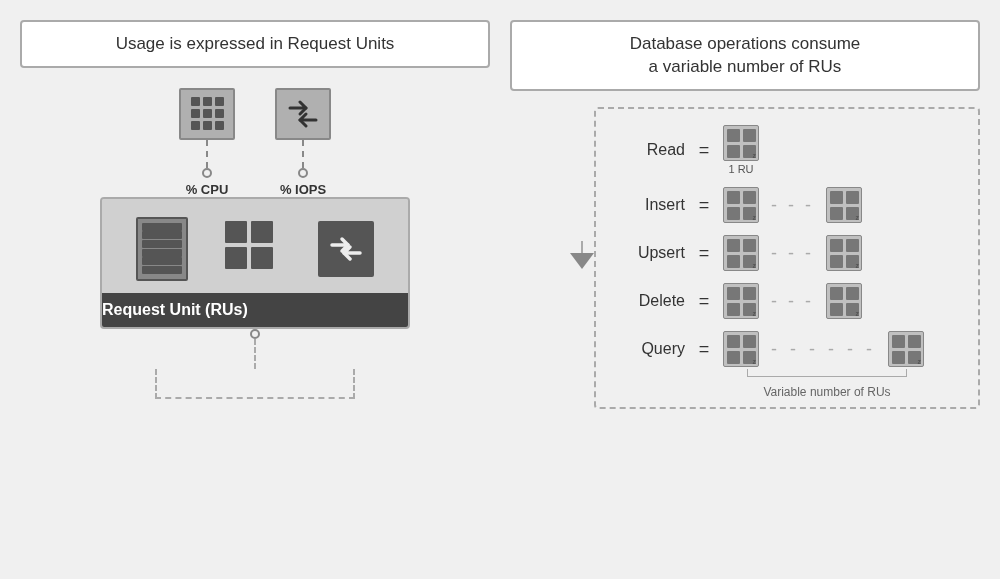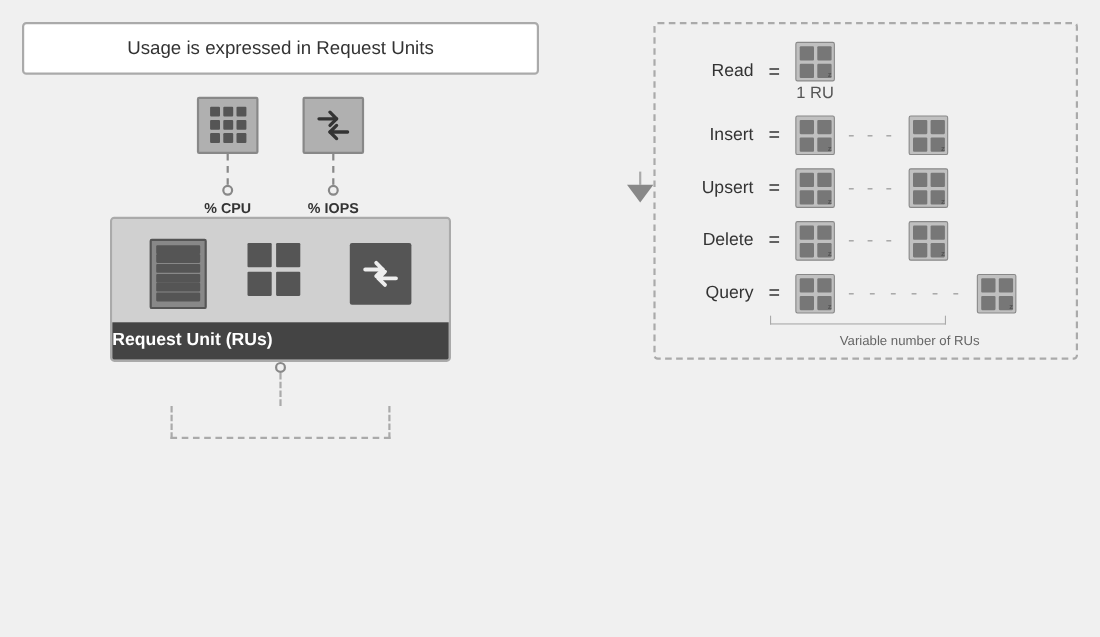--- a/index.html
+++ b/index.html
@@ -267,21 +267,21 @@
       border-right: 12px solid transparent;
       border-top: 16px solid #888;
       margin: 0 auto 2px;
     }
     .read-col {
       display: flex;
       flex-direction: column;
       align-items: center;
     }
     .one-ru-label {
-      font-size: 15px;
+      font-size: 11px;
       color: #555;
       text-align: center;
       margin-top: 2px;
     }
     .variable-label {
       font-size: 12px;
       color: #666;
       text-align: center;
       margin-top: 4px;
       padding-top: 4px;
@@ -366,20 +366,23 @@
     </div>
 
     <div style="display:flex;flex-direction:column;align-items:center;">
       <div class="small-circle" style="margin-top:0;"></div>
       <div style="width:1px;height:30px;border-left:2px dashed #aaa;"></div>
       <div style="width:200px;height:30px;border:2px dashed #aaa;border-top:none;"></div>
     </div>
   </div>
 
   <div class="right-panel">
+    <div class="right-box">
+      <span>Database operations consume<br>a variable number of RUs</span>
+    </div>
 
     <div style="width:100%;display:flex;flex-direction:row;align-items:center;">
 
       <div style="display:flex;flex-direction:column;align-items:center;margin-bottom:4px;margin-left:60px;">
         <div style="width:1px;height:12px;border-left:2px dashed #aaa;"></div>
         <div class="read-arrow"></div>
       </div>
 
       <div class="operations-container">
 
@@ -472,21 +475,21 @@
             <div class="op-dashes" style="letter-spacing:4px;">- - - - - -</div>
             <div class="ru-icon-sm">
               <div class="ru-icon-sm-cell"></div>
               <div class="ru-icon-sm-cell"></div>
               <div class="ru-icon-sm-cell"></div>
               <div class="ru-icon-sm-cell"></div>
               <div class="ru-icon-sm-z">z</div>
             </div>
           </div>
 
-          <div style="display:flex;flex-direction:column;margin-left:80px;margin-top:2px;">
+          <div style="display:flex;flex-direction:column;align-items:center;margin-left:80px;margin-top:2px;">
             <div style="width:160px;height:8px;border-bottom:1.5px solid #aaa;border-left:1.5px solid #aaa;border-right:1.5px solid #aaa;"></div>
             <div class="variable-label">Variable number of RUs</div>
           </div>
         </div>
 
       </div>
     </div>
   </div>
 
 </div>

